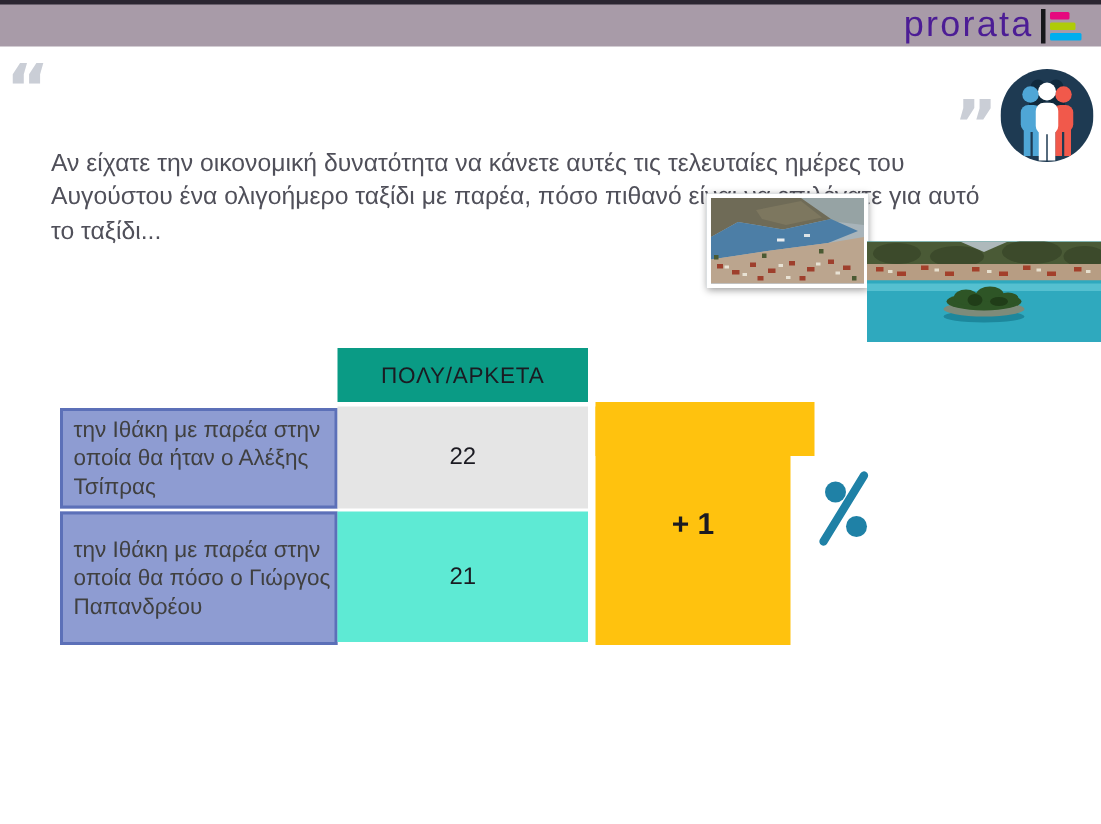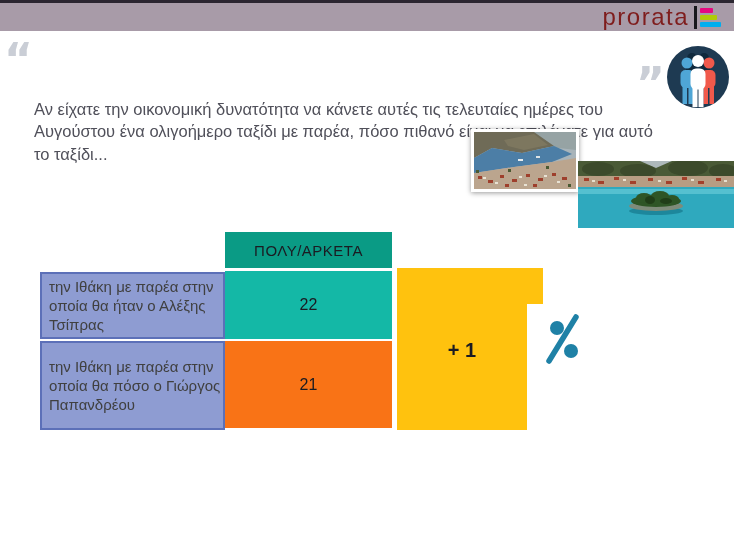--- a/index.html
+++ b/index.html
@@ -16,21 +16,21 @@
   .brandbar {
     position: absolute; left: 0; top: 0;
     width: 734px; height: 31px;
     background: #A89BA8;
     border-top: 3px solid #2B2631;
     display: flex; align-items: center; justify-content: flex-end;
     padding-right: 12px;
   }
   .logo-text {
     font-size: 24px; line-height: 1;
-    color: #7f1d1d; letter-spacing: 1.5px;
+    color: #4c1d95; letter-spacing: 1.5px;
     font-weight: 400;
   }
   .logo-divider {
     width: 3px; height: 23px; background: #17171B;
     margin-left: 5px; margin-right: 3px;
   }
   .logo-bars { display: flex; flex-direction: column; gap: 2px; width: 22px; }
   .logo-bars span { display: block; height: 5px; border-radius: 1px; }
   .logo-bar-0 { width: 13px; }
   .logo-bar-1 { width: 17px; }
@@ -235,22 +235,22 @@
       </g>
     </svg>
   </span>
 
   <div class="cell th th-green" style="background: rgb(10, 155, 133);">ΠΟΛΥ/ΑΡΚΕΤΑ</div>
   <div class="cell th th-yellow" style="background: rgb(255, 194, 14);">ΔΙΑΦΟΡΑ</div>
 
   <div class="cell row-label row-label-1" style="border-color: rgb(92, 112, 184);">την Ιθάκη με παρέα στην οποία θα ήταν ο Αλέξης Τσίπρας</div>
   <div class="cell row-label row-label-2" style="border-color: rgb(92, 112, 184);">την Ιθάκη με παρέα στην οποία θα πόσο ο Γιώργος Παπανδρέου</div>
 
-  <div class="cell val val-1" style="background: #14b8a6;">22</div>
-  <div class="cell val val-2" style="background: #f97316;">21</div>
+  <div class="cell val val-1" style="background: #e5e5e5;">22</div>
+  <div class="cell val val-2" style="background: #5eead4;">21</div>
 
   <div class="cell diff-cell" style="background: rgb(255, 194, 14);">+ 1</div>
 
   <span class="percent-symbol" style="color: rgb(31, 129, 166);">
     <svg viewBox="0 0 40 54" xmlns="http://www.w3.org/2000/svg">
       <circle cx="15" cy="17" r="7" fill="currentColor"></circle>
       <circle cx="29" cy="40" r="7" fill="currentColor"></circle>
       <line x1="7" y1="50" x2="34" y2="6" stroke="currentColor" stroke-width="5.5" stroke-linecap="round"></line>
     </svg>
   </span>

